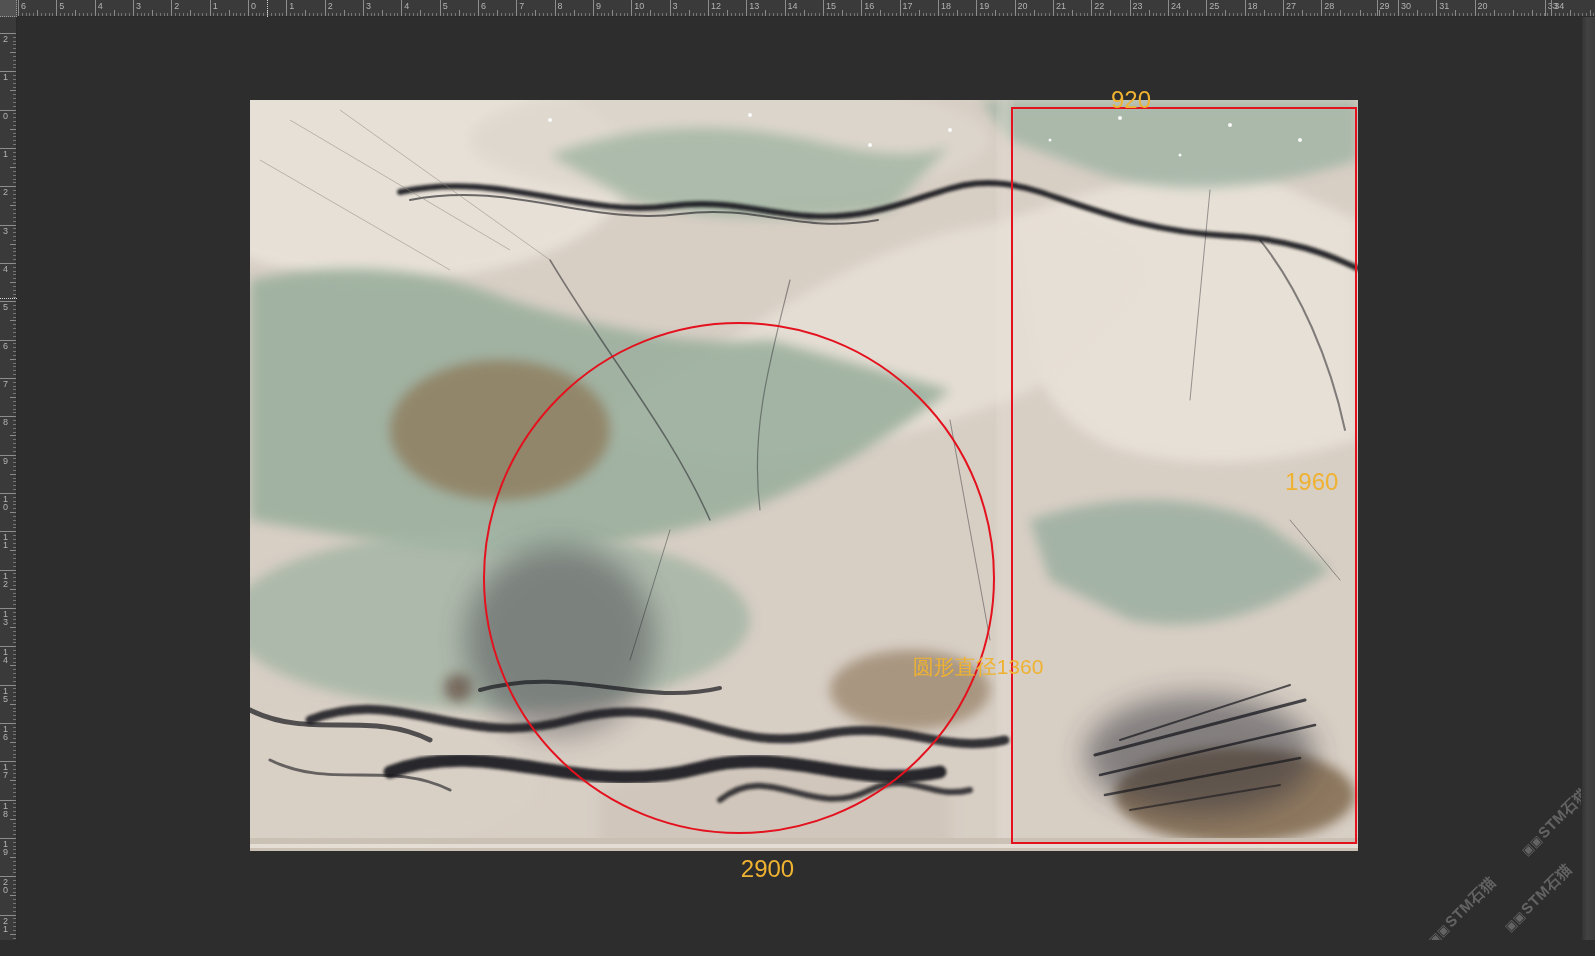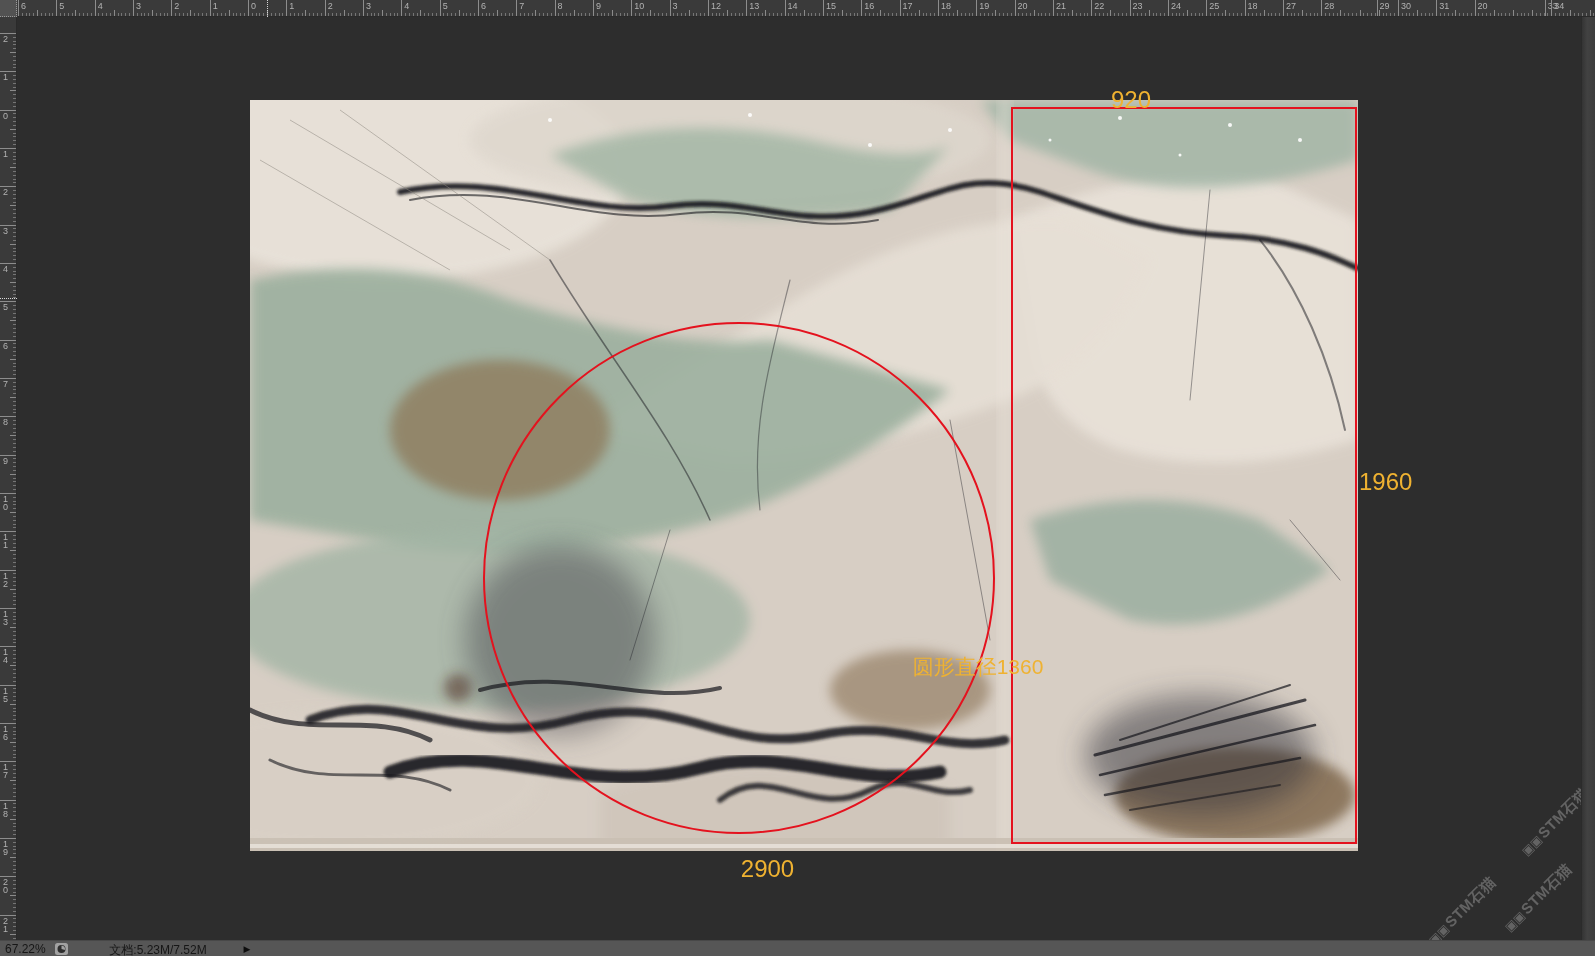--- a/index.html
+++ b/index.html
@@ -49,21 +49,21 @@
   #slab{position:absolute;left:223px;top:82px;width:1108px;height:751px;background:#d7cec4;overflow:hidden;margin-left:9px;}
 
   
   #anno-rect{position:absolute;left:761px;top:7px;width:346px;height:737px;
     border:2px solid var(--red);}
   #anno-circle{position:absolute;left:233px;top:222px;width:512px;height:512px;border-radius:50%;
     border:2px solid var(--red);}
 
   .dim-label{position:absolute;color:var(--yellow);font-size:24px;z-index:3;white-space:nowrap;}
   #label-920{left:1078px;top:60px;width:70px;text-align:center;margin-top:8px;}
-  #label-1960{left:1341px;top:450px;}
+  #label-1960{left:1267px;top:450px;}
   #label-2900{left:707px;top:837px;width:85px;text-align:center;}
   #label-circle{left:648px;top:553px;width:160px;text-align:center;font-size:21px;}
 
   
   .watermark{position:absolute;color:#9a9a9a;opacity:.5;font-size:15px;font-weight:bold;
     letter-spacing:.5px;transform:translate(-50%,-50%) rotate(-45deg);white-space:nowrap;z-index:3;}
   .watermark .wm-logo{font-size:12px;letter-spacing:0;margin-right:2px;}
 
   
   #status-bar{position:absolute;left:0;bottom:0;width:1595px;height:16px;background:var(--status-bg);
@@ -392,26 +392,14 @@
     <div class="watermark" style="left:1520px;top:880px;">
       <span class="wm-logo">▣▣</span><span>STM石猫</span>
     </div>
     <div class="watermark" style="left:1444px;top:893px;">
       <span class="wm-logo">▣▣</span><span>STM石猫</span>
     </div>
   </div>
 
   <div id="v-scrollbar"></div>
 
-  <div id="status-bar">
-    <span id="zoom-field">67.22%</span>
-    <span id="doc-status-icon">
-      <svg width="14" height="12" viewBox="0 0 14 12">
-        <rect x="0" y="0" width="13" height="12" rx="2.5" fill="#a2a2a2"></rect>
-        <circle cx="6.5" cy="6" r="4" fill="#2e2e2e"></circle>
-        <path d="M6.5,6 L6.5,2.4 A3.6,3.6 0 0 1 9.9,7 Z" fill="#a2a2a2"></path>
-      </svg>
-    </span>
-    <span id="doc-info">文档:5.23M/7.52M</span>
-    <span id="status-expand">▶</span>
-  </div>
 
 </div>
 
 </body></html>

